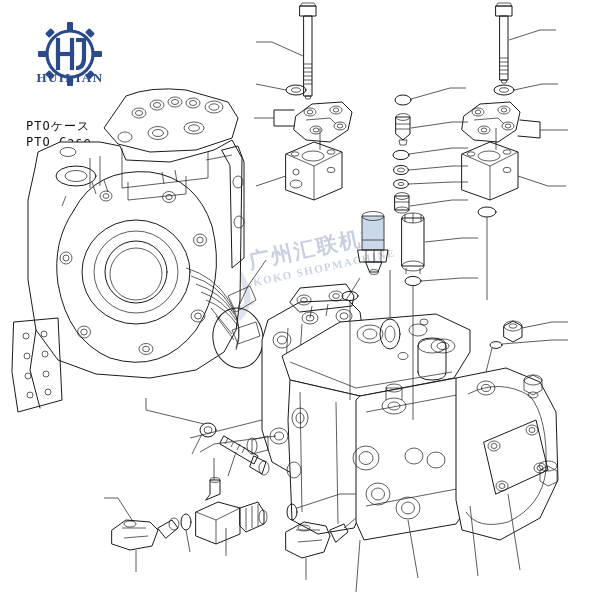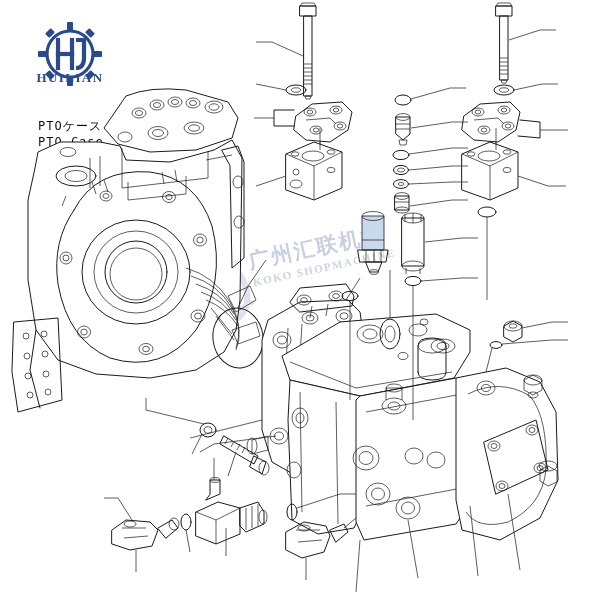--- a/index.html
+++ b/index.html
@@ -6,21 +6,21 @@
   body{width:600px;height:600px;overflow:hidden;
        font-family:"Liberation Sans",sans-serif;}
   #stage{position:relative;width:512px;height:600px;background:#fff;}
   #stage svg{position:absolute;left:0;top:0;}
   .logo-wrap{position:absolute;left:24px;top:18px;width:92px;height:74px;}
   .logo-name{position:absolute;left:24px;top:70px;width:92px;text-align:center;
              font-family:"Liberation Serif",serif;font-weight:bold;font-size:13px;
              letter-spacing:1.4px;color:#2b4a8b;}
   .pto-label{position:absolute;left:26px;top:118px;
              font-family:"DejaVu Sans Mono",monospace;font-size:12px;color:#111;
-             line-height:16px;letter-spacing:1px;white-space:pre;margin-left:12px;}
+             line-height:16px;letter-spacing:1px;white-space:pre;}
   .wm-text{position:absolute;left:246px;top:248px;transform:rotate(-12deg);
            transform-origin:left top;pointer-events:none;}
   .wm-cn{font-family:"DejaVu Sans",sans-serif;font-size:21px;font-weight:bold;
          color:#c8cfe0;letter-spacing:2px;white-space:nowrap;}
   .wm-en{font-family:"Liberation Serif",serif;font-size:11px;font-weight:bold;
          color:#ccd3e2;letter-spacing:1.5px;white-space:nowrap;margin-top:1px;}
 </style>
 </head>
 <body>
 

